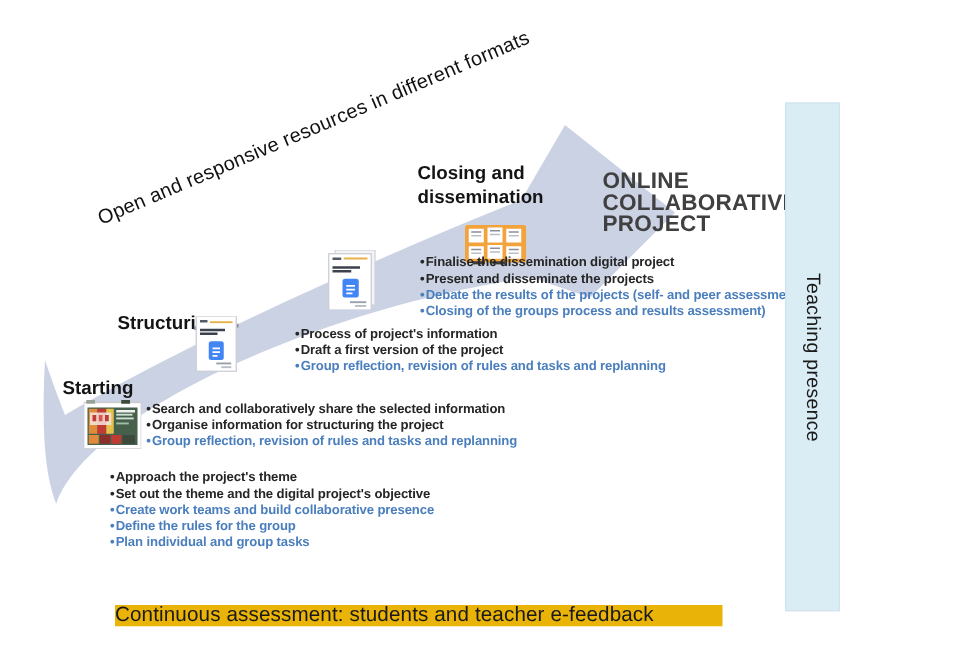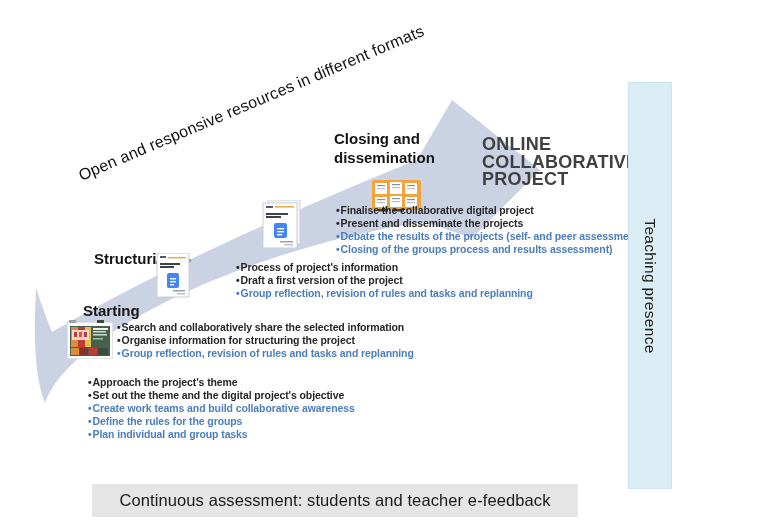--- a/index.html
+++ b/index.html
@@ -10,21 +10,21 @@
   .abs{position:absolute;}
 
   
   #arrow-label{
     left:76px;top:168px;font-size:16px;color:#111111;white-space:nowrap;
     transform:rotate(-23deg);transform-origin:0 0;letter-spacing:.2px;
   }
 
   
   .phase-title{font-weight:bold;font-size:15px;color:#141414;white-space:pre-line;line-height:19px;}
-  #title-starting{left:50px;top:301px;margin-left:33px;}
+  #title-starting{left:50px;top:301px;}
   #title-structuring{left:94px;top:249px;}
   #title-development{left:194px;top:175px;}
   #title-closing{left:319px;top:129px;margin-left:15px;}
 
   
   .bullets{font-size:10.5px;line-height:13px;font-weight:bold;letter-spacing:-0.1px;}
   .bullet{white-space:nowrap;}
   .bullet::before{content:"\2022";margin-right:1px;}
   .bullet.black{color:#262626;}
   .bullet.blue{color:#4a7ebd;}
@@ -44,22 +44,22 @@
     left:628px;top:82px;width:44px;height:407px;background:#daecf4;
     border:1px solid #cfe4ee;box-sizing:border-box;
     display:flex;align-items:center;justify-content:center;
   }
   #teaching-label{
     transform:rotate(90deg);white-space:nowrap;font-size:15.5px;color:#1a1a1a;letter-spacing:.3px;
   }
 
   
   #footer-bar{
-    left:92px;top:484px;width:486px;height:33px;background:#e5e5e5;
-    display:flex;align-items:center;justify-content:center;
+    left:92px;top:484px;width:486px;height:17px;background:#eab308;
+    display:flex;align-items:center;justify-content:flex-start;
   }
   #footer-label{font-size:16.5px;color:#1a1a1a;letter-spacing:.1px;}
 
   
   #process-arrow{left:0;top:0;}
 
   
   .phase-icon{line-height:0;}
   #icon-starting{left:67px;top:320px;}
   #icon-structuring{left:155px;top:253px;}
@@ -171,36 +171,36 @@
       <rect x="35" y="19" width="8" height="1.2" fill="#8a8f99"></rect>
       <rect x="35" y="22" width="8" height="1.2" fill="#b8bdc6"></rect>
       <rect x="6" y="29" width="10" height="2.5" fill="#3b3b3b"></rect>
       <rect x="22" y="29" width="10" height="2.5" fill="#3b3b3b"></rect>
     </svg>
   </div>
 
   <div id="bullets-starting" class="abs bullets">
       <div class="bullet black">Approach the project's theme</div>
       <div class="bullet black">Set out the theme and the digital project's objective</div>
-      <div class="bullet blue">Create  work teams and build collaborative awareness</div>
-      <div class="bullet blue">Define the rules for the groups</div>
+      <div class="bullet blue">Create  work teams and build collaborative presence</div>
+      <div class="bullet blue">Define the rules for the group</div>
       <div class="bullet blue">Plan individual and group tasks</div>
     </div>
   <div id="bullets-structuring" class="abs bullets">
       <div class="bullet black">Search and collaboratively share the selected information</div>
       <div class="bullet black">Organise information for structuring the project</div>
       <div class="bullet blue">Group reflection, revision of rules and tasks and replanning</div>
     </div>
   <div id="bullets-development" class="abs bullets">
       <div class="bullet black">Process of project's information</div>
       <div class="bullet black">Draft a first version of the project</div>
       <div class="bullet blue">Group reflection, revision of rules and tasks and replanning</div>
     </div>
   <div id="bullets-closing" class="abs bullets">
-      <div class="bullet black">Finalise the collaborative digital project</div>
+      <div class="bullet black">Finalise the dissemination digital project</div>
       <div class="bullet black">Present and disseminate the projects</div>
       <div class="bullet blue">Debate the results of the projects (self- and peer assessment)</div>
       <div class="bullet blue">Closing of the groups process and results assessment)</div>
     </div>
 
   <div id="online-label" class="abs">ONLINE
 COLLABORATIVE
 PROJECT</div>
 
   <div id="teaching-bar" class="abs">

